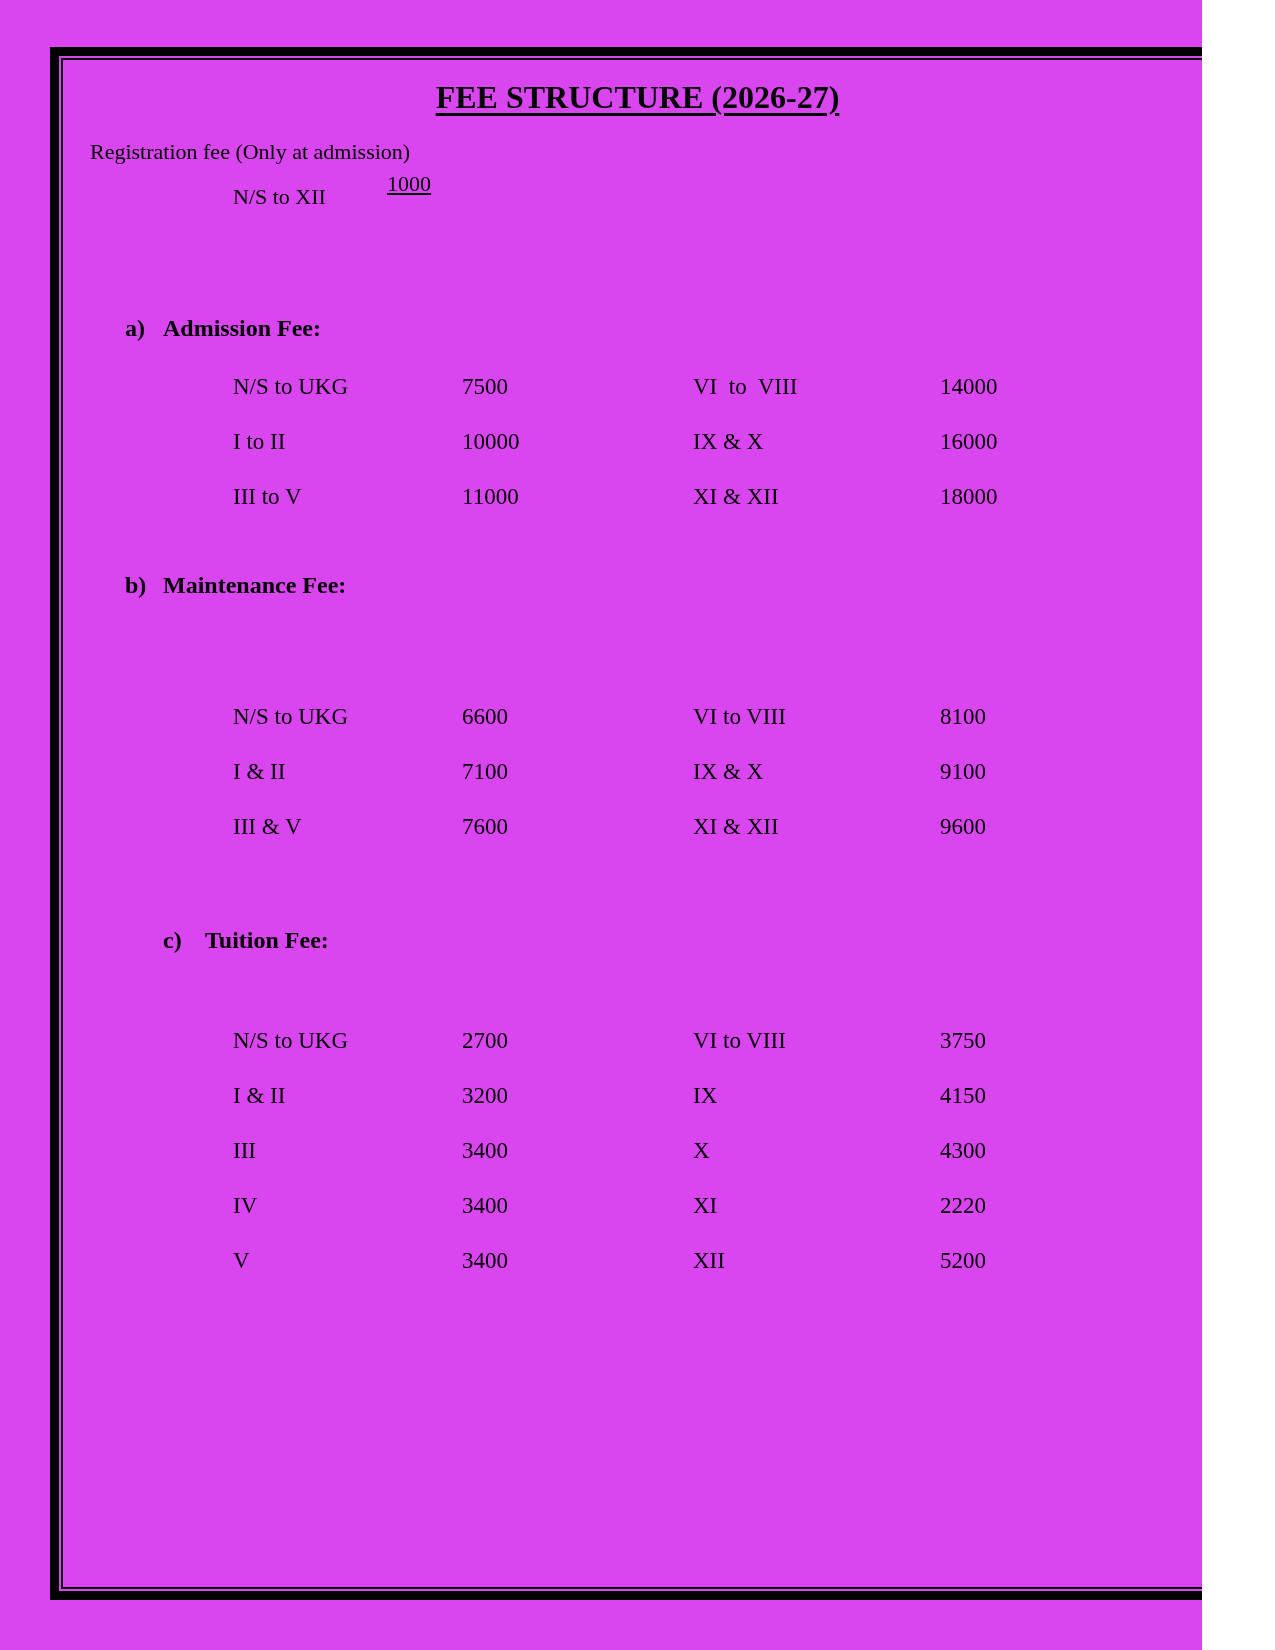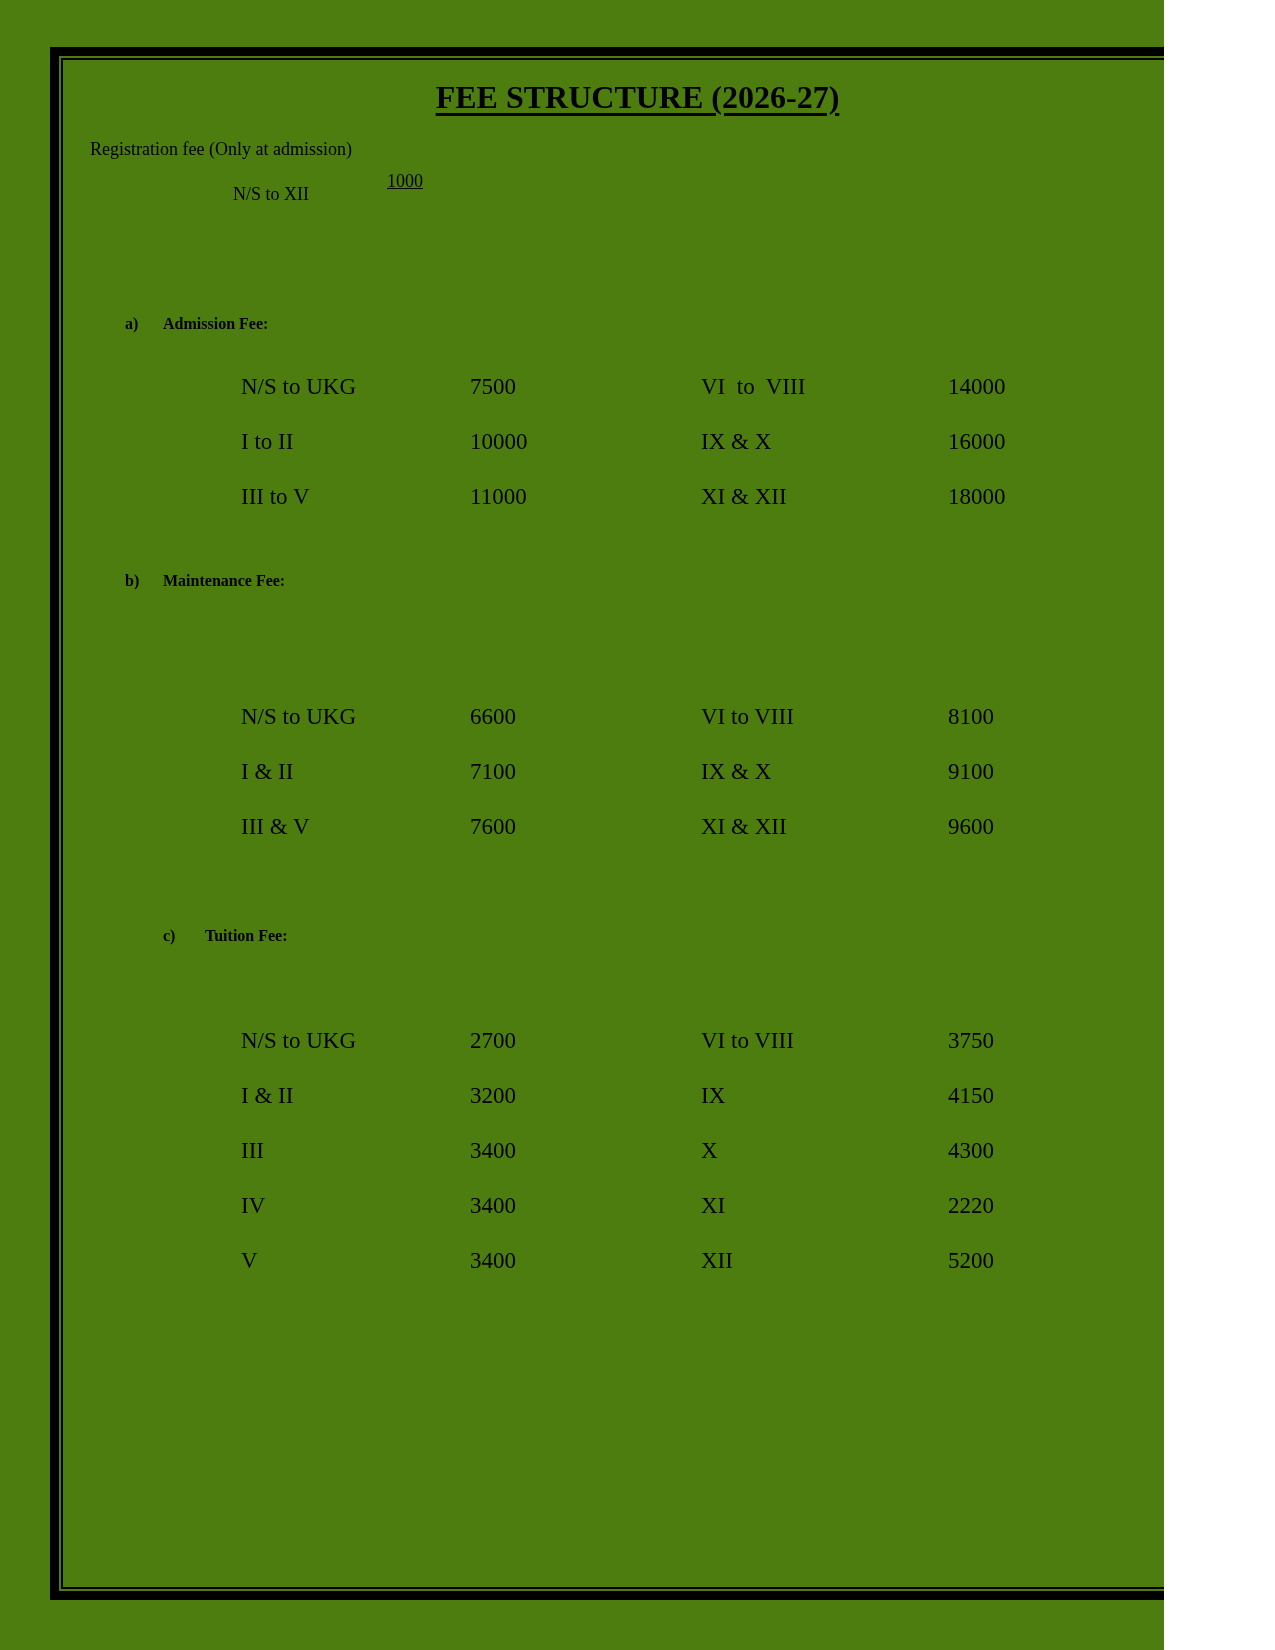--- a/index.html
+++ b/index.html
@@ -1,55 +1,56 @@
 <!DOCTYPE html>
 <html><head>
 <meta charset="utf-8">
 <style>
   html,body{margin:0;padding:0;background:#ffffff;}
   .page{
     position:relative;
     width:1164px;height:1650px;
-    background:#4d7c0f;
+    background:#d946ef;
     font-family:"Liberation Serif","DejaVu Serif",serif;
     color:#000000;
     overflow:hidden;
+    padding-left:38px;
   }
   
   .frame{
     position:absolute;left:50px;top:47px;width:1175px;height:1553px;
     border:9px solid #000;box-sizing:border-box;
   }
   .frame-inner{position:absolute;inset:2px;border:2px solid #000;}
 
   .abs{position:absolute;line-height:1.2;}
   .title{
     left:62px;top:78px;width:1151px;text-align:center;
     font-size:32px;font-weight:bold;
     text-decoration:underline;text-decoration-thickness:3px;text-underline-offset:5px;
   }
-  .body-text{font-size:18px;}
+  .body-text{font-size:22px;}
   .reg-label{left:90px;top:139px;}
   .reg-range{left:233px;top:184px;}
   .reg-amount{left:387px;top:171px;text-decoration:underline;}
   .intro{left:127px;top:226px;}
 
-  .sec-heading{font-size:16px;font-weight:bold;}
+  .sec-heading{font-size:24px;font-weight:bold;}
   .h-a{left:125px;top:314px;}
   .h-b{left:125px;top:571px;}
   .h-c{left:163px;top:926px;}
   .h-a .prefix,.h-b .prefix{display:inline-block;width:38px;}
   .h-c .prefix{display:inline-block;width:42px;}
   .sec-note{left:122px;top:622px;}
 
   .rows{position:absolute;left:0;width:1275px;}
   .rows-a{top:374px;}
   .rows-b{top:704px;}
   .rows-c{top:1028px;}
-  .fee-row{position:relative;height:55px;font-size:23px;margin-left:8px;}
+  .fee-row{position:relative;height:55px;font-size:23px;}
   .cell{position:absolute;top:0;white-space:pre;}
   .c0{left:233px;}
   .c1{left:462px;}
   .c2{left:693px;}
   .c3{left:940px;}
 </style>
 </head>
 <body>
 
 <div class="page">

